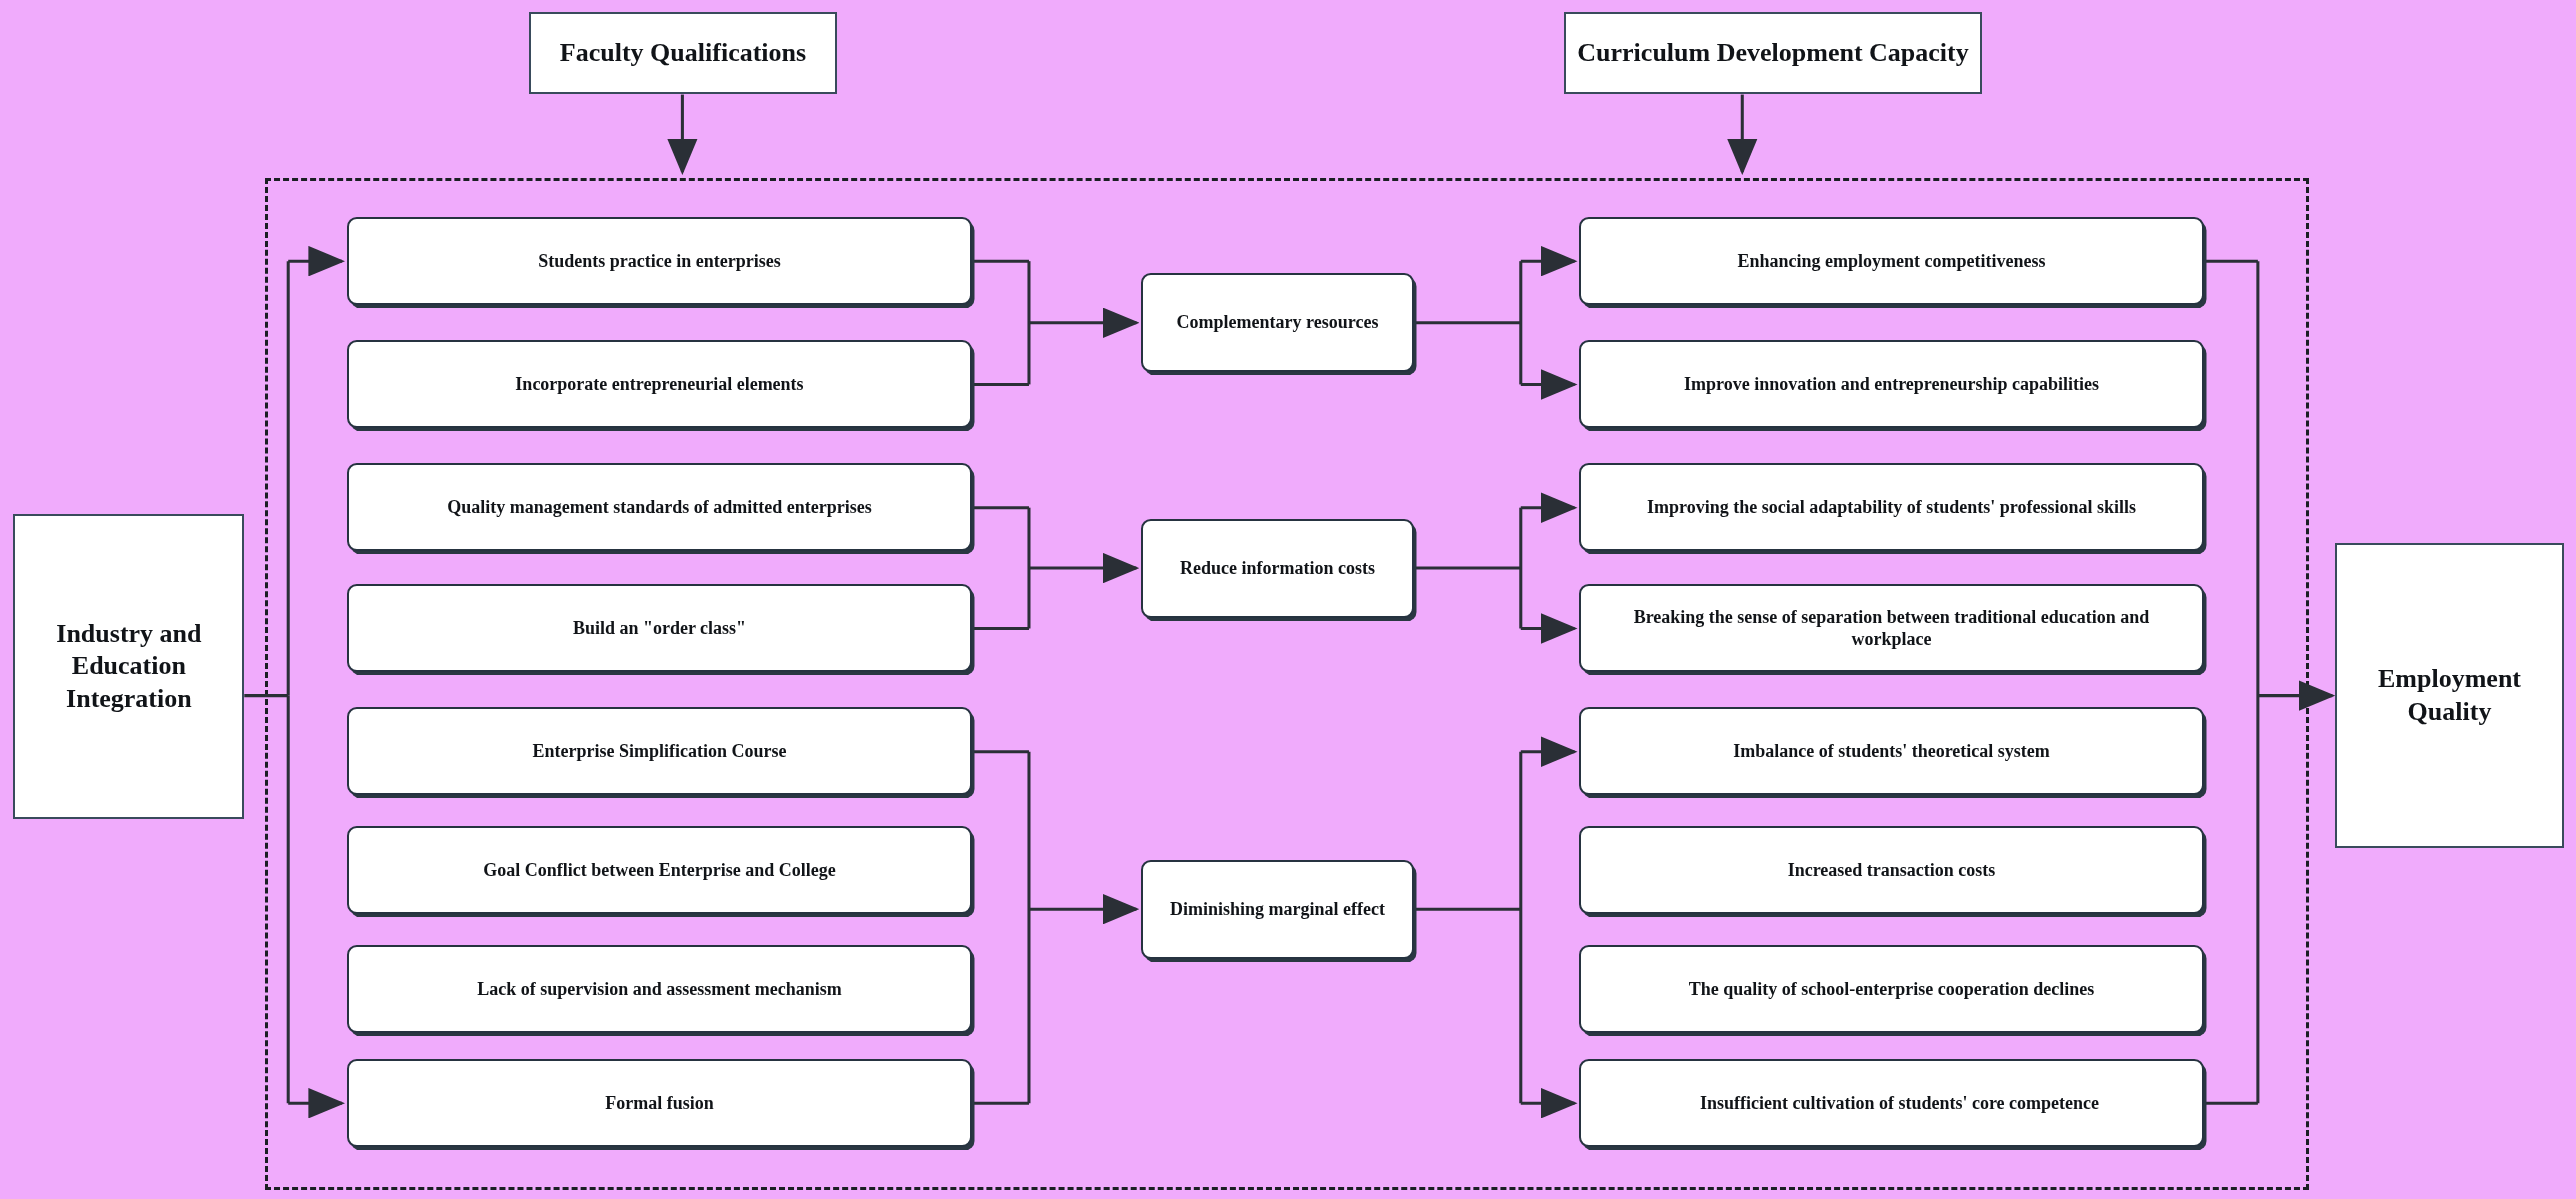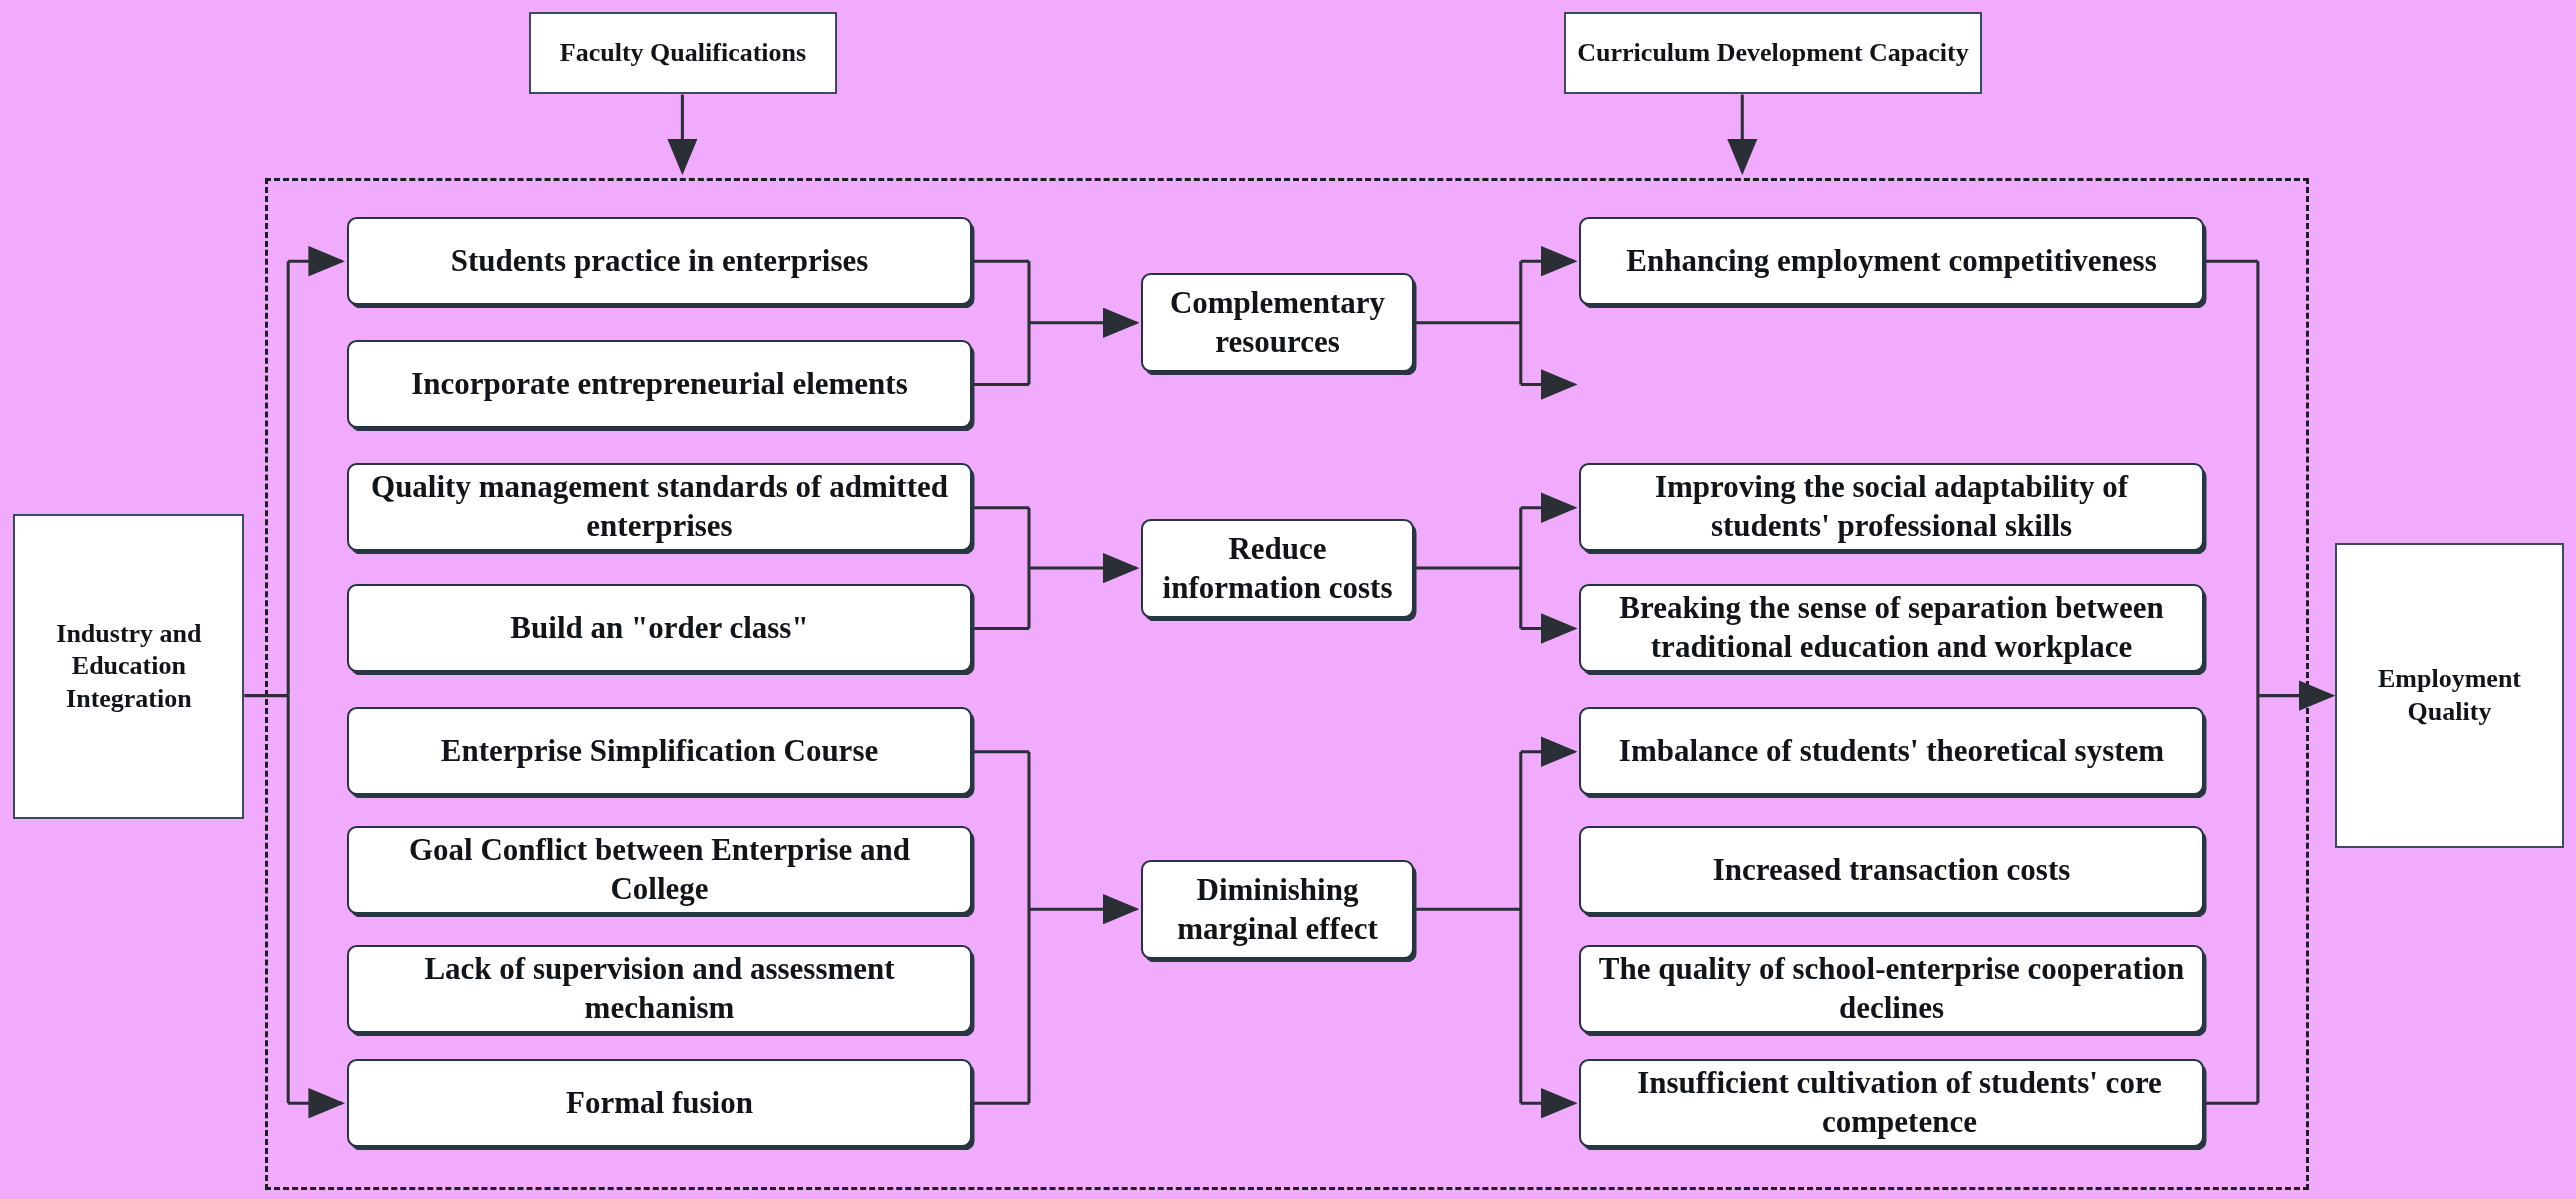--- a/index.html
+++ b/index.html
@@ -38,21 +38,21 @@
   .node.rounded {
     border: 2.4px solid #263340;
     border-radius: 9.8px;
     box-shadow: 3.1px 3.7px 0 -0.6px #2a3742;
   }
   .node.square {
     border: 2.4px solid #394b5c;
     border-radius: 0;
   }
   .label-lg  { font-size: 26px; }
-  .label-md  { font-size: 31px; }
+  .label-md  { font-size: 18px; }
   .dashed-frame {
     position: absolute;
     box-sizing: border-box;
     border: 3.1px dashed #1b1f24;
     background: transparent;
   }
 </style>
 </head>
 <body>
 
@@ -161,20 +161,23 @@
   <div class="node rounded label-md" style="left:1141px; top:519px; width:273px; height:99px;">
     <span>Reduce information costs</span>
   </div>
   <div class="node rounded label-md" style="left:1141px; top:860px; width:273px; height:99px;">
     <span>Diminishing marginal effect</span>
   </div>
 
   <div class="node rounded label-md" style="left:1579px; top:217px; width:625px; height:88px;">
     <span>Enhancing employment competitiveness</span>
   </div>
+  <div class="node rounded label-md" style="left:1579px; top:340px; width:625px; height:88px;">
+    <span>Improve innovation and entrepreneurship capabilities</span>
+  </div>
   <div class="node rounded label-md" style="left:1579px; top:463px; width:625px; height:88px;">
     <span>Improving the social adaptability of students' professional skills</span>
   </div>
   <div class="node rounded label-md" style="left:1579px; top:584px; width:625px; height:88px;">
     <span>Breaking the sense of separation between traditional education and workplace</span>
   </div>
   <div class="node rounded label-md" style="left:1579px; top:707px; width:625px; height:88px;">
     <span>Imbalance of students' theoretical system</span>
   </div>
   <div class="node rounded label-md" style="left:1579px; top:826px; width:625px; height:88px;">

